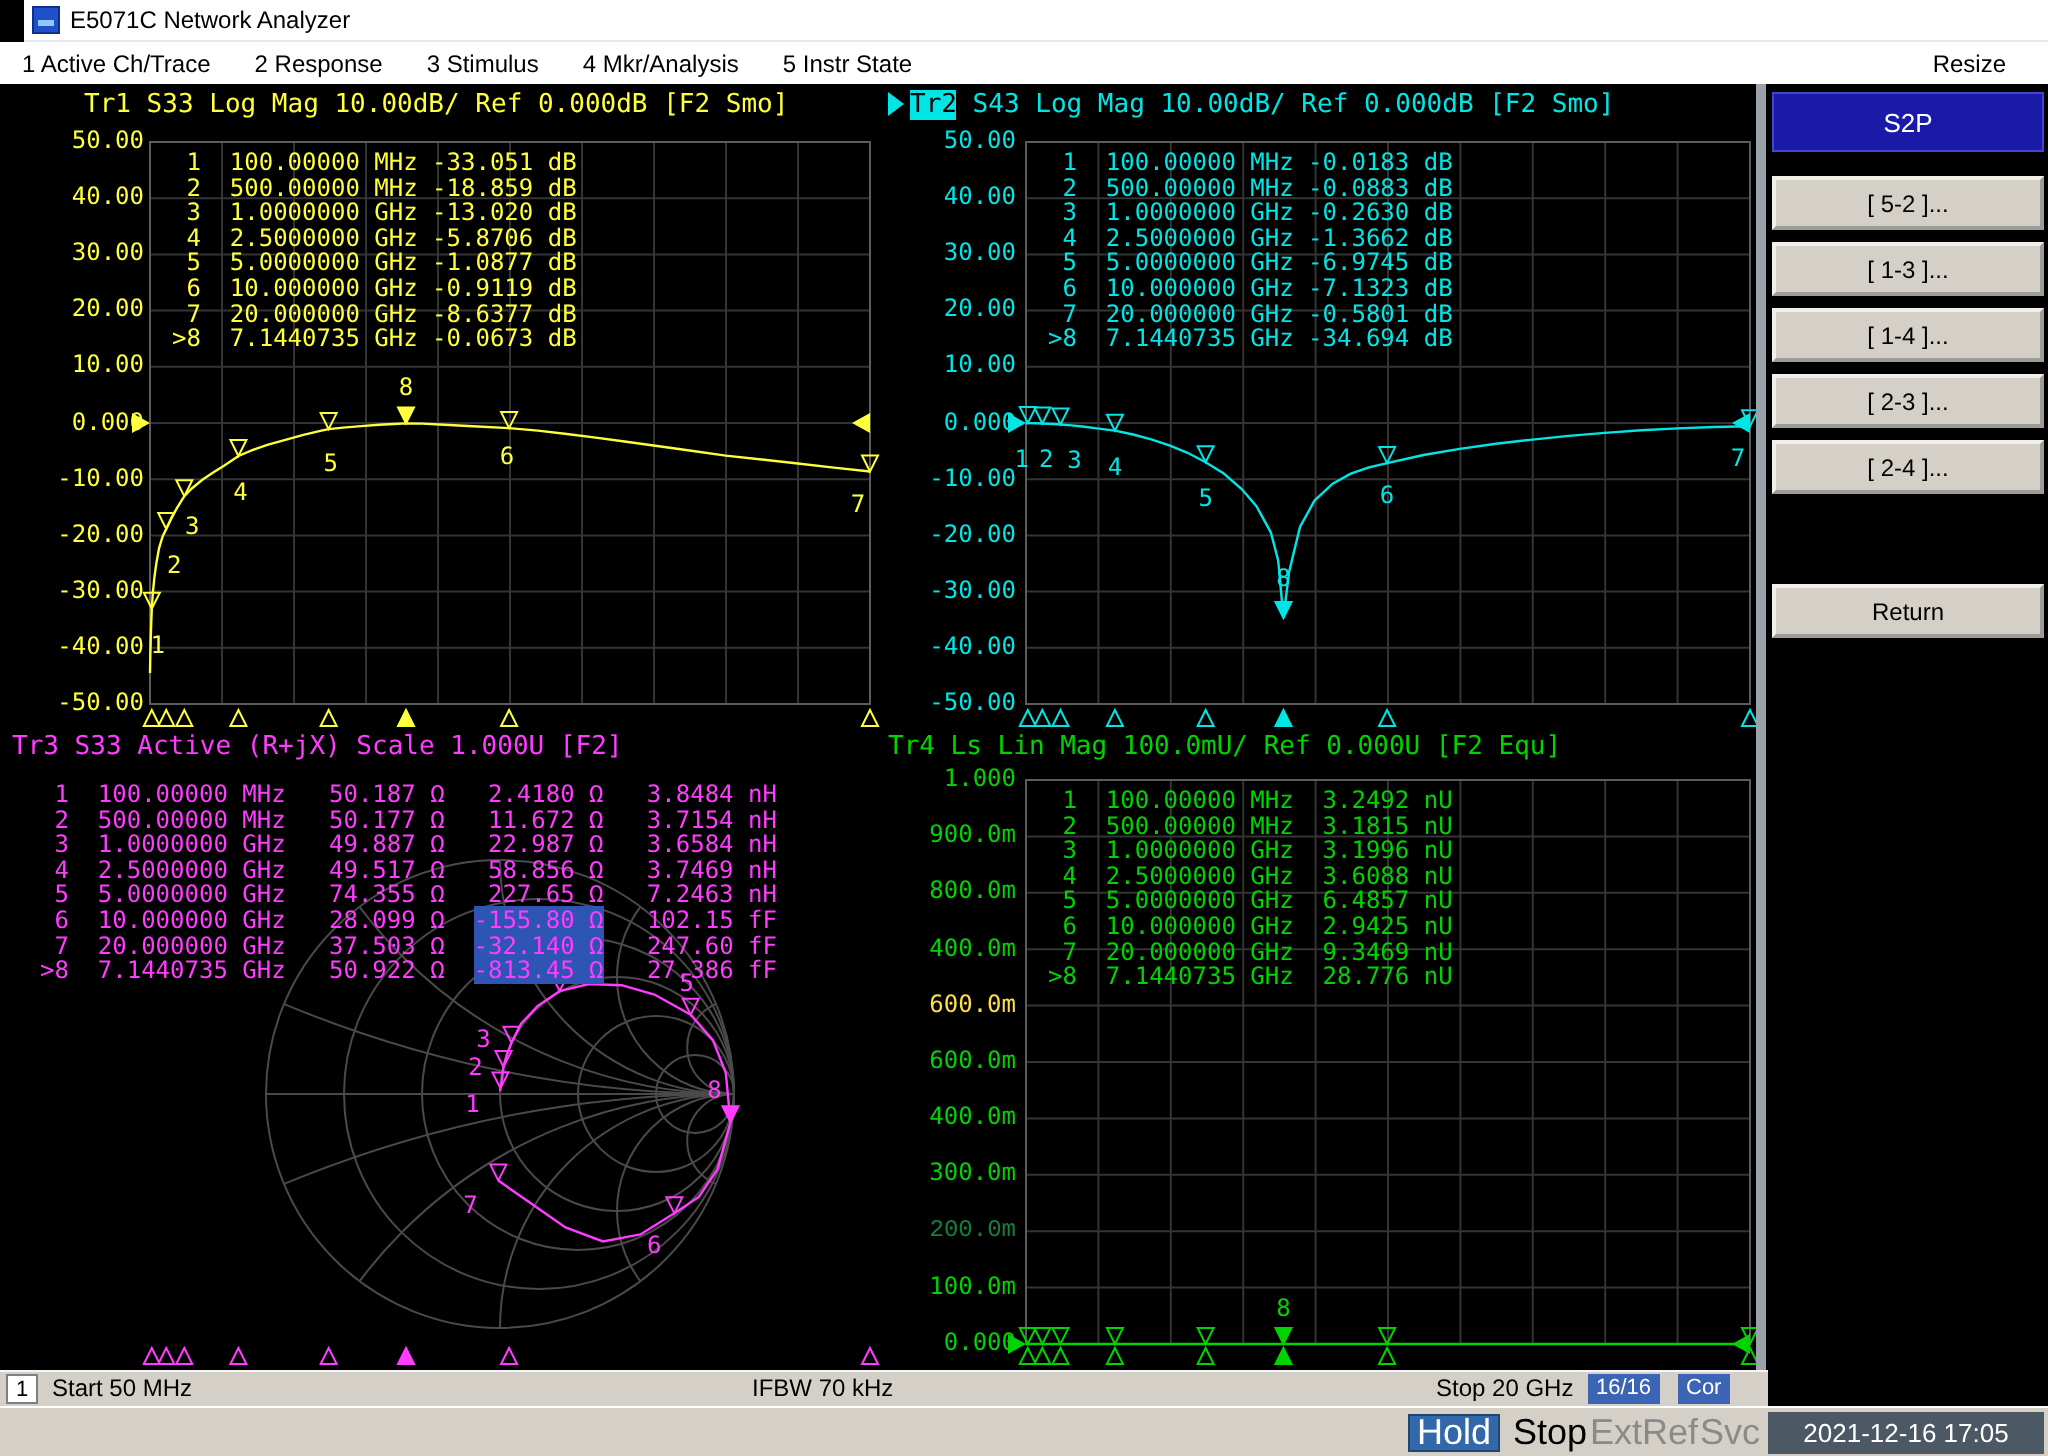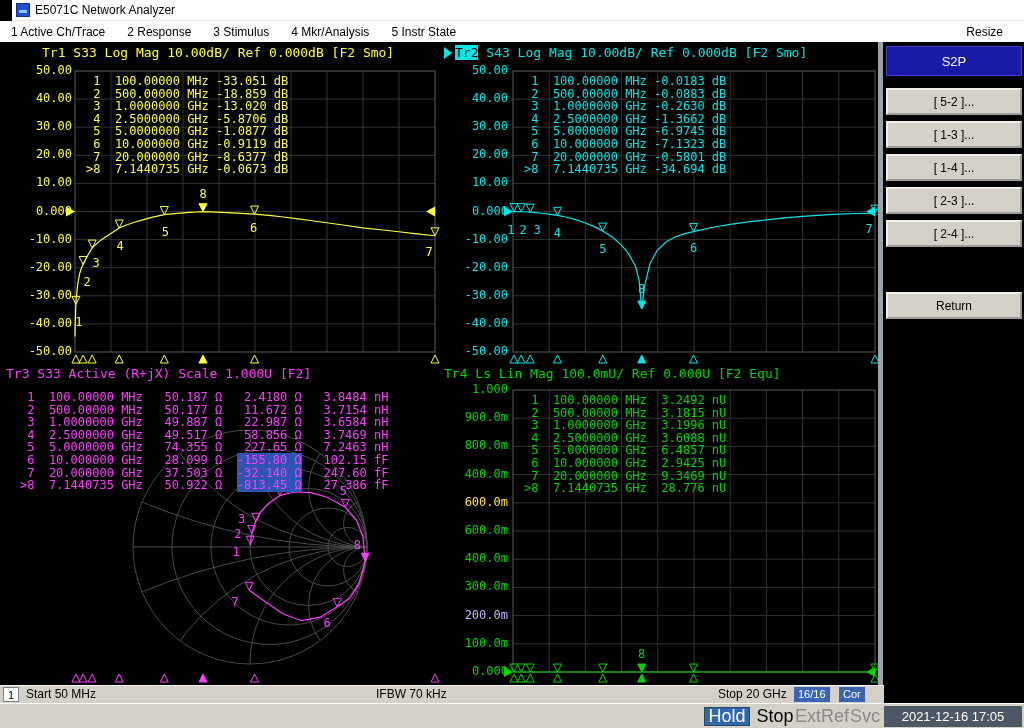--- a/index.html
+++ b/index.html
@@ -287,21 +287,21 @@
     <div class="mtable" style="left: 524px; top: 33px; color: rgb(0, 230, 230);"><div><span> 1  100.00000 MHz -0.0183 dB</span></div><div><span> 2  500.00000 MHz -0.0883 dB</span></div><div><span> 3  1.0000000 GHz -0.2630 dB</span></div><div><span> 4  2.5000000 GHz -1.3662 dB</span></div><div><span> 5  5.0000000 GHz -6.9745 dB</span></div><div><span> 6  10.000000 GHz -7.1323 dB</span></div><div><span> 7  20.000000 GHz -0.5801 dB</span></div><div><span>&gt;8  7.1440735 GHz -34.694 dB</span></div></div>
     <div class="mtable" style="left: 20px; top: 349px; color: rgb(255, 60, 255);"><div><span> 1  100.00000 MHz   50.187 Ω   2.4180 Ω   3.8484 nH</span></div><div><span> 2  500.00000 MHz   50.177 Ω   11.672 Ω   3.7154 nH</span></div><div><span> 3  1.0000000 GHz   49.887 Ω   22.987 Ω   3.6584 nH</span></div><div><span> 4  2.5000000 GHz   49.517 Ω   58.856 Ω   3.7469 nH</span></div><div><span> 5  5.0000000 GHz   74.355 Ω   227.65 Ω   7.2463 nH</span></div><div><span> 6  10.000000 GHz   28.099 Ω  </span><span class="hl">-155.80 Ω</span><span>   102.15 fF</span></div><div><span> 7  20.000000 GHz   37.503 Ω  </span><span class="hl">-32.140 Ω</span><span>   247.60 fF</span></div><div><span>&gt;8  7.1440735 GHz   50.922 Ω  </span><span class="hl">-813.45 Ω</span><span>   27.386 fF</span></div></div>
     <div class="ylab" style="color: rgb(0, 212, 0); left: 452px; top: 341px;">1.000</div>
     <div class="ylab" style="color: rgb(0, 212, 0); left: 452px; top: 369.2px;">900.0m</div>
     <div class="ylab" style="color: rgb(0, 212, 0); left: 452px; top: 397.4px;">800.0m</div>
     <div class="ylab" style="color: rgb(0, 212, 0); left: 452px; top: 425.6px;">400.0m</div>
     <div class="ylab" style="color: #fde047; left: 452px; top: 453.8px;">600.0m</div>
     <div class="ylab" style="color: rgb(0, 212, 0); left: 452px; top: 482px;">600.0m</div>
     <div class="ylab" style="color: rgb(0, 212, 0); left: 452px; top: 510.2px;">400.0m</div>
     <div class="ylab" style="color: rgb(0, 212, 0); left: 452px; top: 538.4px;">300.0m</div>
-    <div class="ylab" style="color: #c4b5fd; left: 452px; top: 566.6px;">200.0m</div>
+    <div class="ylab" style="color: #15803d; left: 452px; top: 566.6px; font-family: Liberation Mono, monospace;">200.0m</div>
     <div class="ylab" style="color: rgb(0, 212, 0); left: 452px; top: 594.8px;">100.0m</div>
     <div class="ylab" style="color: rgb(0, 212, 0); left: 452px; top: 623px;">0.000</div>
     <div class="mtable" style="left: 524px; top: 352px; color: rgb(0, 212, 0);"><div><span> 1  100.00000 MHz  3.2492 nU</span></div><div><span> 2  500.00000 MHz  3.1815 nU</span></div><div><span> 3  1.0000000 GHz  3.1996 nU</span></div><div><span> 4  2.5000000 GHz  3.6088 nU</span></div><div><span> 5  5.0000000 GHz  6.4857 nU</span></div><div><span> 6  10.000000 GHz  2.9425 nU</span></div><div><span> 7  20.000000 GHz  9.3469 nU</span></div><div><span>&gt;8  7.1440735 GHz  28.776 nU</span></div></div>
   </div>
 
 <div id="softkeys">
   <div class="sk-header">S2P</div>
   <div class="sk-btn" style="top:46px;">[ 5-2 ]...</div>
   <div class="sk-btn" style="top:79px;">[ 1-3 ]...</div>
   <div class="sk-btn" style="top:112px;">[ 1-4 ]...</div>

